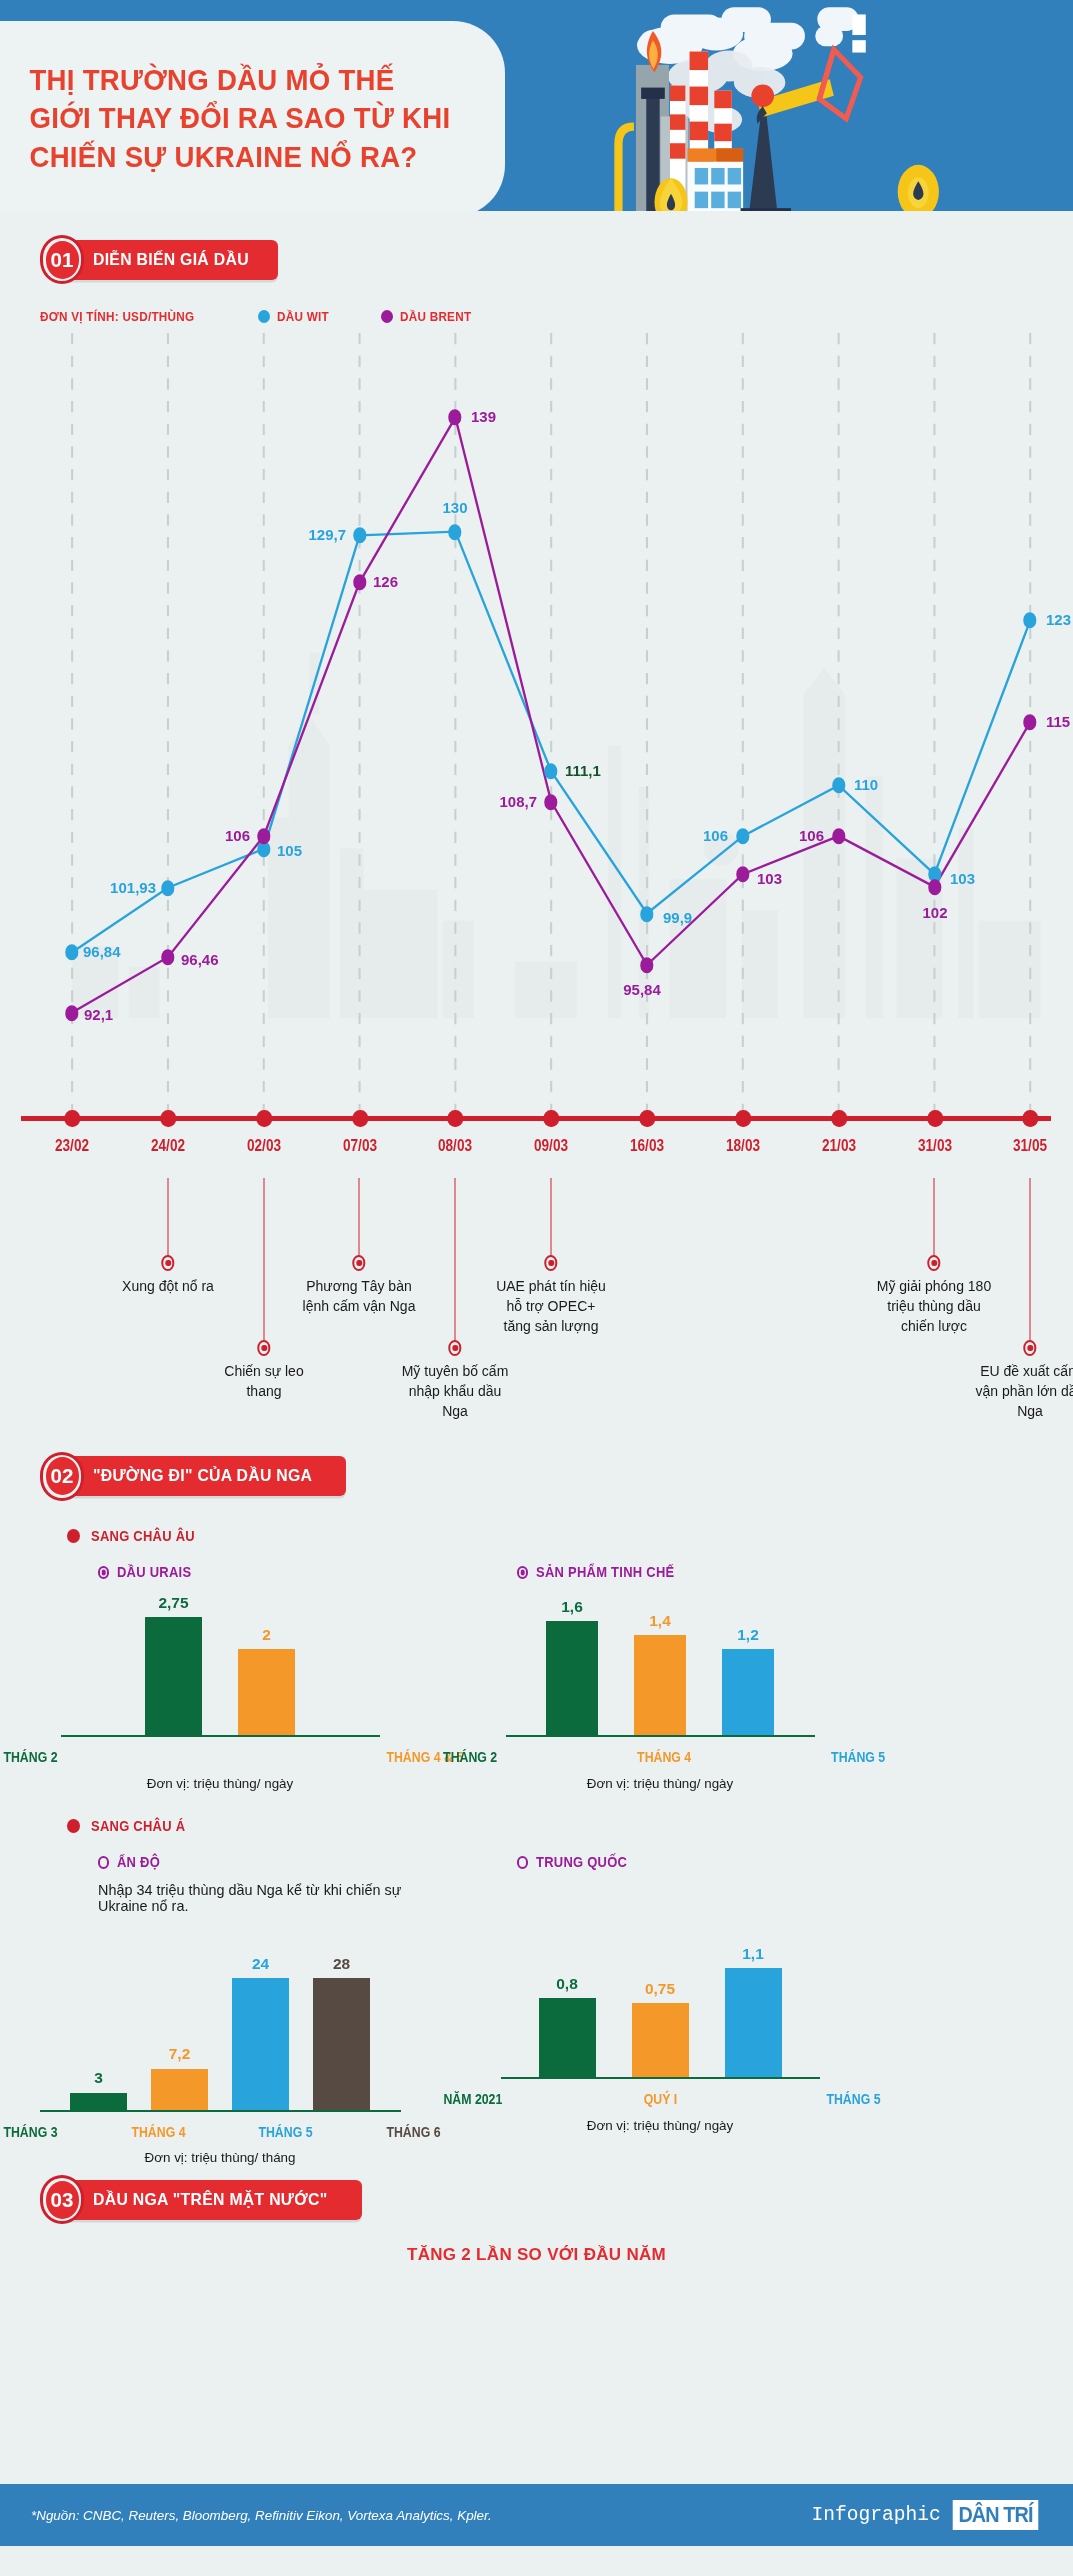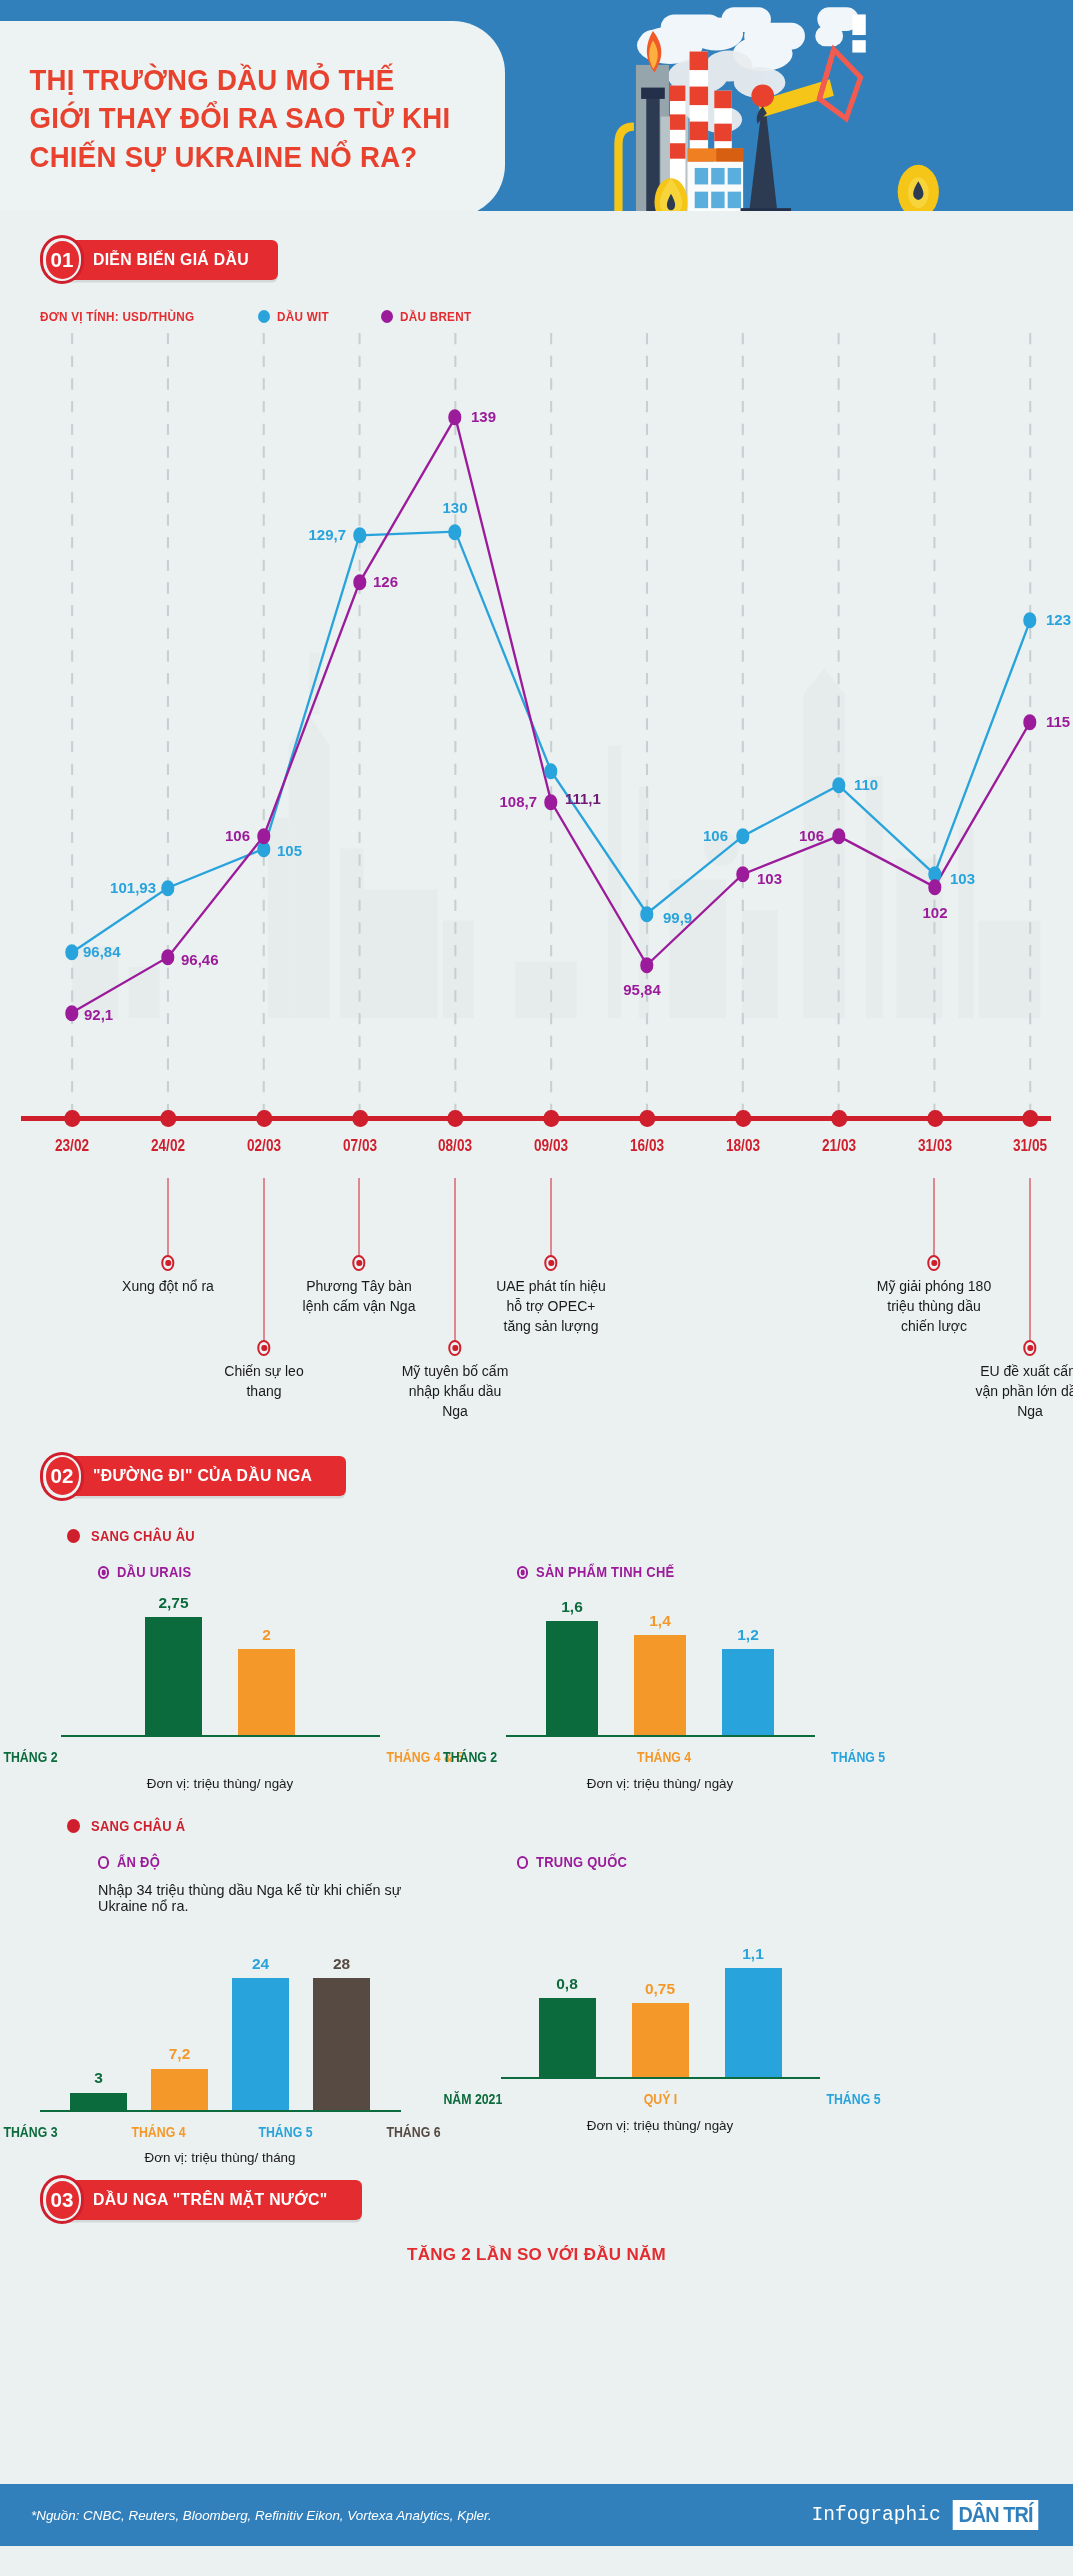--- a/index.html
+++ b/index.html
@@ -332,21 +332,21 @@
           <div class="pt-lbl" style="color: rgb(41, 163, 220); top: 610px; left: 83px;">96,84</div>
           <div class="pt" style="left: 168px; top: 555px; background: rgb(41, 163, 220);"></div>
           <div class="pt-lbl" style="color: rgb(41, 163, 220); top: 546px; left: 156px; transform: translateX(-100%);">101,93</div>
           <div class="pt" style="left: 264px; top: 516px; background: rgb(41, 163, 220);"></div>
           <div class="pt-lbl" style="color: rgb(41, 163, 220); top: 509px; left: 277px;">105</div>
           <div class="pt" style="left: 360px; top: 202px; background: rgb(41, 163, 220);"></div>
           <div class="pt-lbl" style="color: rgb(41, 163, 220); top: 193px; left: 346px; transform: translateX(-100%);">129,7</div>
           <div class="pt" style="left: 455px; top: 199px; background: rgb(41, 163, 220);"></div>
           <div class="pt-lbl" style="color: rgb(41, 163, 220); top: 166px; left: 455px; transform: translateX(-50%);">130</div>
           <div class="pt" style="left: 551px; top: 438px; background: rgb(41, 163, 220);"></div>
-          <div class="pt-lbl" style="color: #701a75; top: 429px; left: 565px; margin-top: 28px;">111,1</div>
+          <div class="pt-lbl" style="color: #14532d; top: 429px; left: 565px;">111,1</div>
           <div class="pt" style="left: 647px; top: 581px; background: rgb(41, 163, 220);"></div>
           <div class="pt-lbl" style="color: rgb(41, 163, 220); top: 576px; left: 663px;">99,9</div>
           <div class="pt" style="left: 743px; top: 503px; background: rgb(41, 163, 220);"></div>
           <div class="pt-lbl" style="color: rgb(41, 163, 220); top: 494px; left: 728px; transform: translateX(-100%);">106</div>
           <div class="pt" style="left: 839px; top: 452px; background: rgb(41, 163, 220);"></div>
           <div class="pt-lbl" style="color: rgb(41, 163, 220); top: 443px; left: 854px;">110</div>
           <div class="pt" style="left: 935px; top: 541px; background: rgb(41, 163, 220);"></div>
           <div class="pt-lbl" style="color: rgb(41, 163, 220); top: 537px; left: 950px;">103</div>
           <div class="pt" style="left: 1030px; top: 287px; background: rgb(41, 163, 220);"></div>
           <div class="pt-lbl" style="color: rgb(41, 163, 220); top: 278px; left: 1046px;">123</div>

